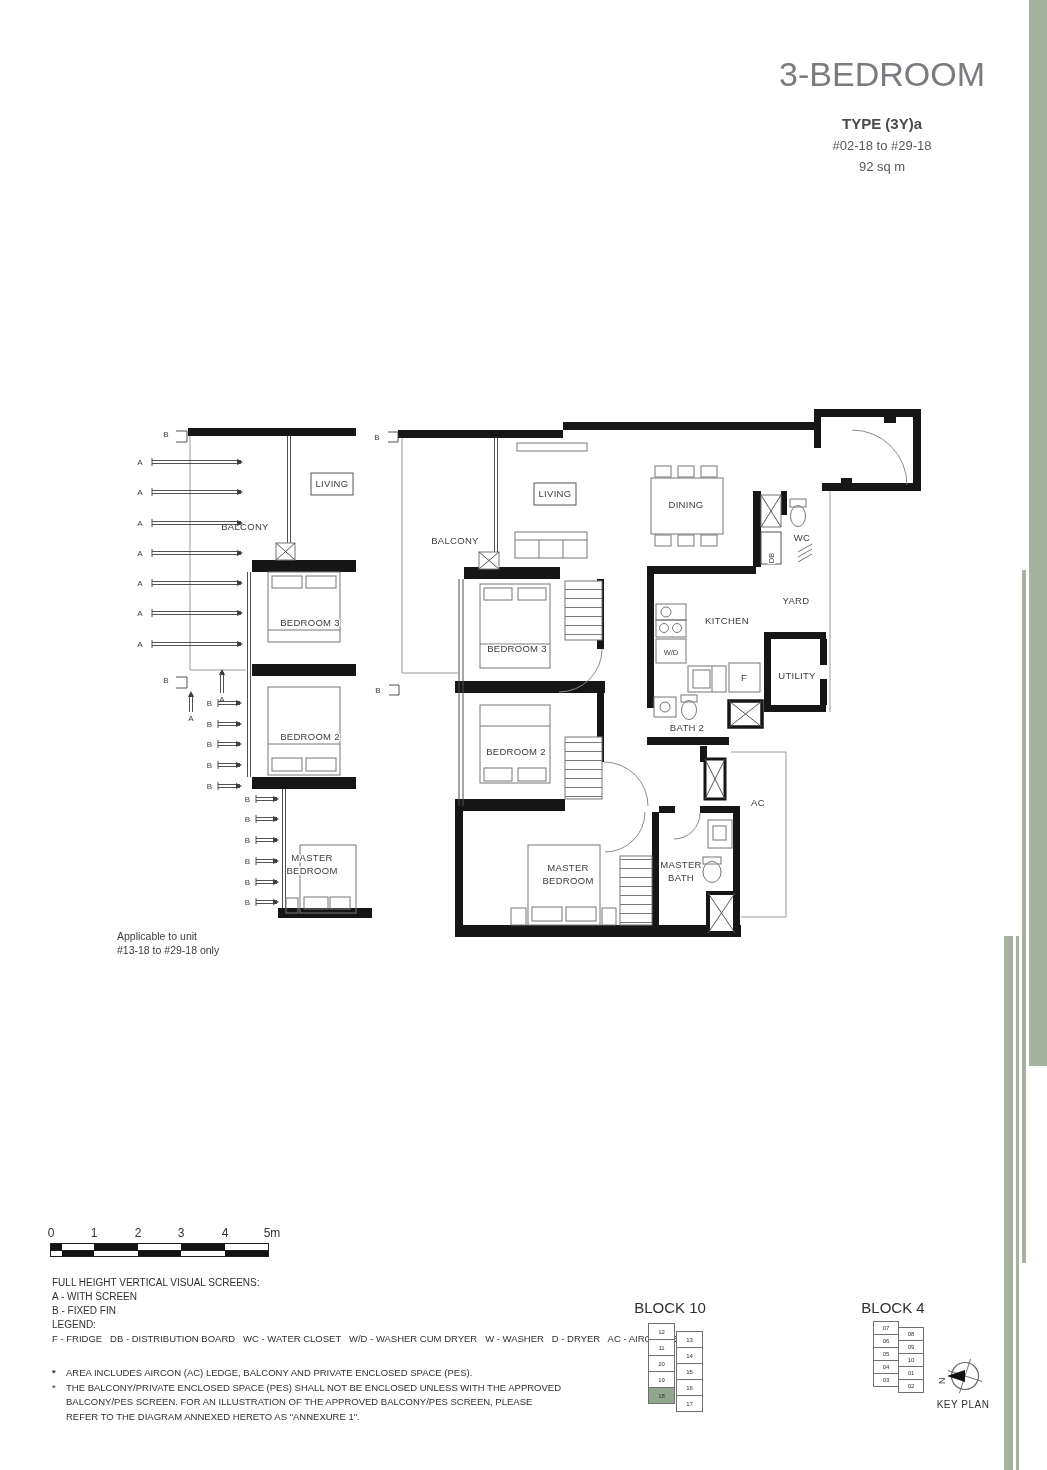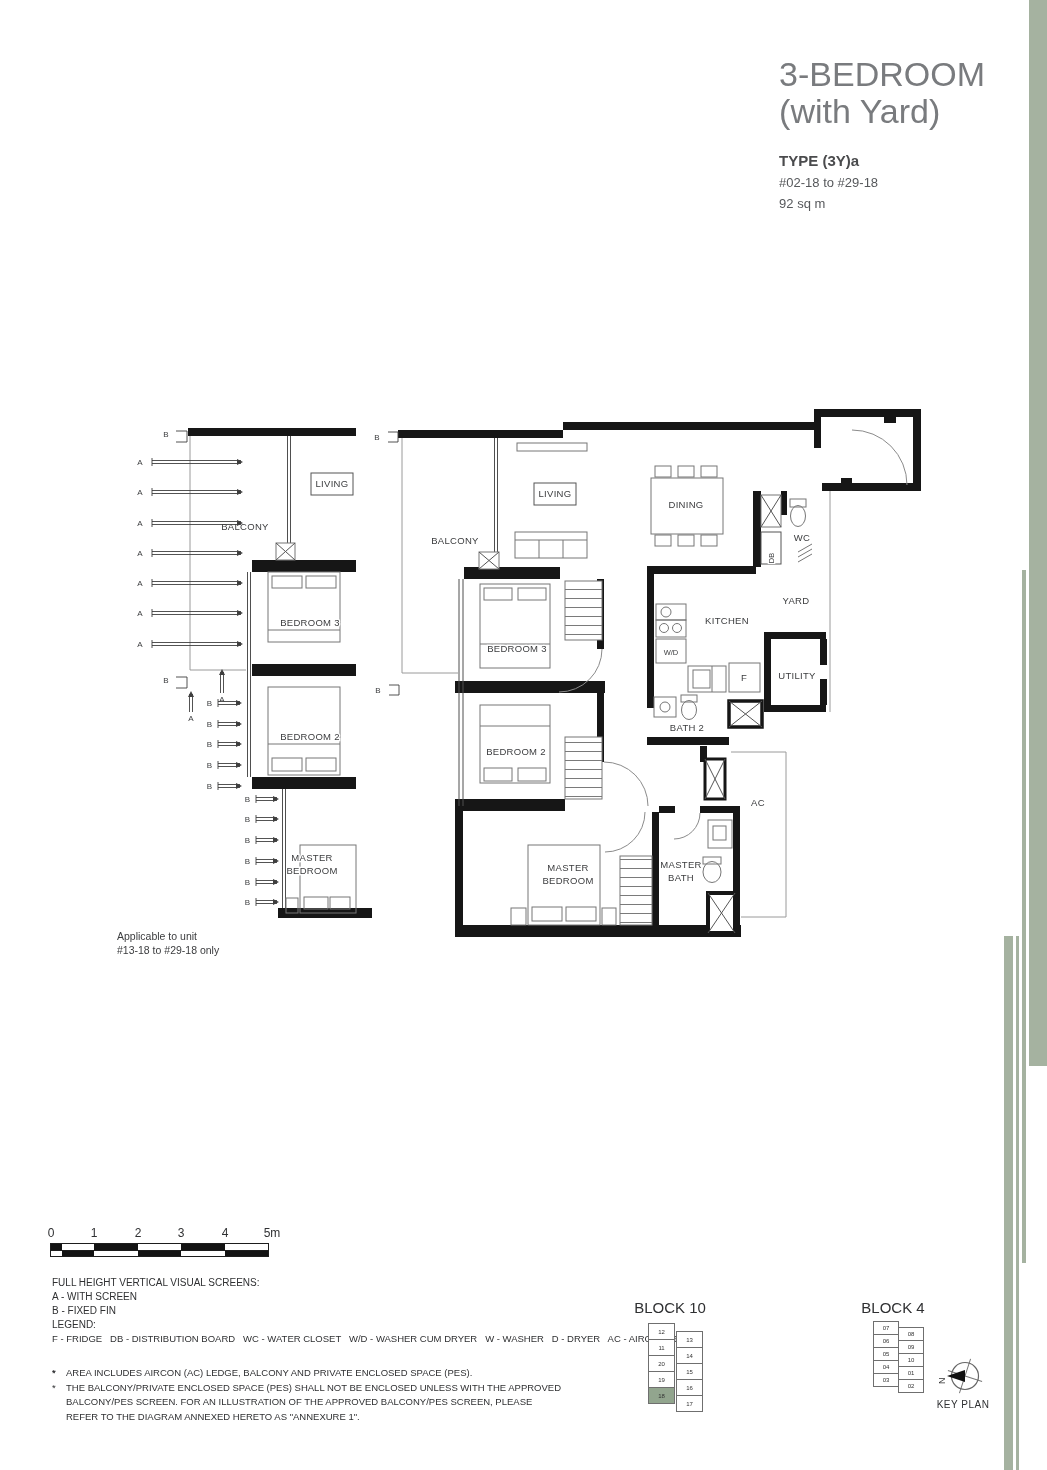--- a/index.html
+++ b/index.html
@@ -2,21 +2,21 @@
 <html><head>
 <meta charset="utf-8">
 <style>
   html,body{margin:0;padding:0;background:#e8e8e8;}
   .page{position:relative;width:1047px;height:1470px;background:#ffffff;overflow:hidden;
         font-family:"Liberation Sans",sans-serif;color:#3b3c3e;}
   .abs{position:absolute;}
   
   .bar{position:absolute;background:#a5b2a0;}
   
-  .hdr{position:absolute;top:56px;right:62px;text-align:left;}
+  .hdr{position:absolute;top:56px;right:62px;text-align:center;}
   .hdr .t1,.hdr .t2{font-size:34px;line-height:37px;color:#797b7e;letter-spacing:0px;font-weight:400;}
   .hdr .typ{margin-top:22px;font-size:15px;font-weight:bold;color:#4a4b4d;}
   .hdr .sub{margin-top:6px;font-size:13px;color:#56585b;}
   
   svg.plan{position:absolute;left:0;top:0;width:1047px;height:1470px;}
   svg.plan text{font-family:"Liberation Sans",sans-serif;fill:#3b3c3e;
                 paint-order:stroke;stroke:#ffffff;stroke-width:2.5px;}
   text.rl{font-size:9.5px;letter-spacing:0.3px;}
   text.sl{font-size:7.5px;}
   text.an{font-size:8px;}
@@ -60,21 +60,20 @@
 
 <div class="page">
 
   <div class="bar" style="left:1029px;top:0;width:18px;height:1066px;"></div>
   <div class="bar" style="left:1022px;top:570px;width:4px;height:693px;"></div>
   <div class="bar" style="left:1004px;top:936px;width:9px;height:534px;"></div>
   <div class="bar" style="left:1016px;top:936px;width:3px;height:534px;"></div>
 
   <div class="hdr">
     <div class="t1">3-BEDROOM</div>
-    <div class="t2">(with Yard)</div>
     <div class="typ">TYPE (3Y)a</div>
     <div class="sub">#02-18 to #29-18</div>
     <div class="sub">92 sq m</div>
   </div>
 
   <svg class="plan" viewBox="0 0 1047 1470">
     <defs>
       <pattern id="rungs" width="10" height="9" patternUnits="userSpaceOnUse">
         <rect width="10" height="9" fill="#ffffff"></rect>
         <path d="M0,4.5 H10" stroke="#7a7a7a" stroke-width="1"></path>

